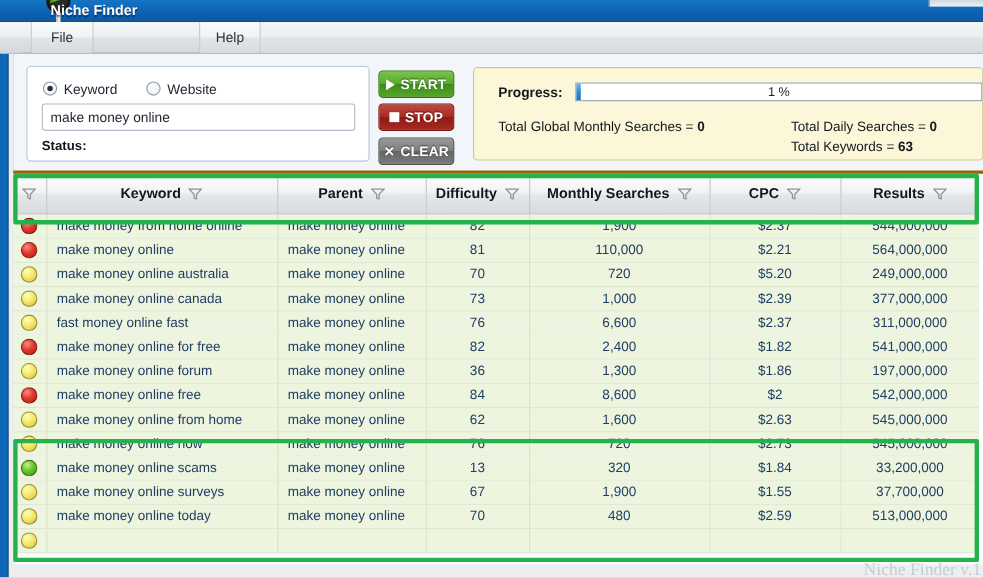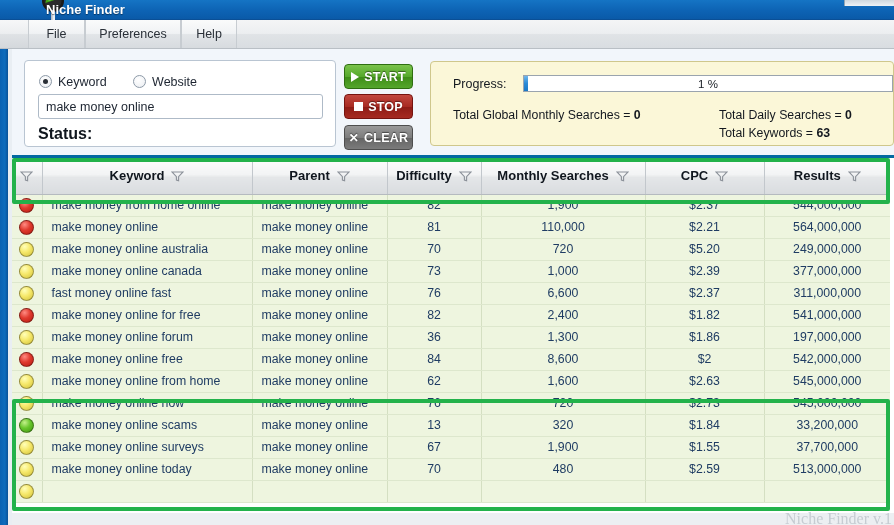--- a/index.html
+++ b/index.html
@@ -6,21 +6,21 @@
   html, body {
     margin: 0; padding: 0;
     width: 894px; height: 525px;
     overflow: hidden;
     font-family: "Liberation Sans", sans-serif;
     background: #ffffff;
   }
   #app {
     position: relative;
     width: 894px; height: 525px;
-    background: #0369a1;
+    background: #a16207;
     overflow: hidden;
   }
 
   
   .titlebar {
     position: absolute; left: 0; top: 0; width: 894px; height: 20px;
     background: linear-gradient(to bottom, #1574c4 0%, #0d63b4 55%, #0a5aa8 100%);
     border-bottom: 1px solid #0a4f96;
   }
   .titlebar .tb-top-strip {
@@ -88,21 +88,21 @@
     content:""; position:absolute; left: 3px; top: 3px; width: 5px; height: 5px;
     border-radius: 50%; background: #2a2f36;
   }
   .kw-input {
     position: absolute; left: 13px; top: 33px; width: 285px; height: 25px;
     border: 1px solid #aebac7; border-radius: 3px; background: #ffffff;
     font-family: "Liberation Sans", sans-serif; font-size: 12.5px; color: #1c2430;
     padding: 0 7px; outline: none;
   }
   .status-label {
-    position: absolute; left: 13px; top: 64px; font-size: 16px; font-weight: bold; color: #10161e;
+    position: absolute; left: 13px; top: 64px; font-size: 12px; font-weight: bold; color: #10161e;
   }
 
   
   .btn {
     position: absolute; left: 344px; width: 69px; height: 25px;
     border-radius: 4px; border: 1px solid rgba(0,0,0,.35);
     color: #ffffff; font-size: 12.5px; font-weight: bold;
     text-shadow: 0 -1px 1px rgba(0,0,0,.5);
     display: flex; align-items: center; justify-content: center; gap: 5px;
     cursor: pointer; letter-spacing: .2px;
@@ -112,21 +112,21 @@
   .btn-clear { top: 125px; background: linear-gradient(to bottom,#9a9a9a 0%,#7d7d7d 50%,#646464 51%,#7b7b7b 100%); border-color:#4e4e4e; }
   .glyph-play { width:0;height:0;border-left:8px solid #fff;border-top:5px solid transparent;border-bottom:5px solid transparent; }
   .glyph-sq { width:9px;height:9px;background:#fff; }
   .glyph-x { font-size: 12px; font-weight: bold; color:#fff; line-height:1; }
 
   
   .prog-panel {
     position: absolute; left: 430px; top: 61px; width: 464px; height: 85px;
     background: #fbf7d8; border: 1px solid #cfc78c; border-radius: 4px;
   }
-  .prog-label { position:absolute; left: 22px; top: 15px; font-size: 12.5px; font-weight: normal; color:#13181f; }
+  .prog-label { position:absolute; left: 22px; top: 15px; font-size: 12.5px; font-weight: bold; color:#13181f; }
   .prog-track {
     position: absolute; left: 92px; top: 13px; width: 370px; height: 17px;
     background: #ffffff; border: 1px solid #9aa4ae;
   }
   .prog-fill {
     position: absolute; left: 0; top: 0; height: 100%; width: 4px;
     background: linear-gradient(to bottom,#6fb7ec 0%,#2b8ad6 50%,#1a79c6 100%);
   }
   .prog-pct {
     position: absolute; left: 0; top: 0; width: 100%; height: 17px; line-height: 16px;
@@ -215,21 +215,20 @@
     <div class="title-text">Niche Finder</div>
   </div>
 
   <div class="win-left-frame"></div>
   <div class="win-left-inner"></div>
 
   <div class="menubar">
     <div class="menubar-pad-left"></div>
     <div class="menu-rest"></div>
     <div class="menu-item" style="left:28px;width:57px;">File</div>
-    <div class="menu-item" style="left:85px;width:96px;">Preferences</div>
     <div class="menu-item" style="left:181px;width:56px;">Help</div>
   </div>
 
   <div class="body-panel-top"></div>
 
   <div class="search-card">
     <div class="radio-row">
       <span class="radio-opt">
         <span class="radio-dot on"></span><span>Keyword</span>
       </span>

